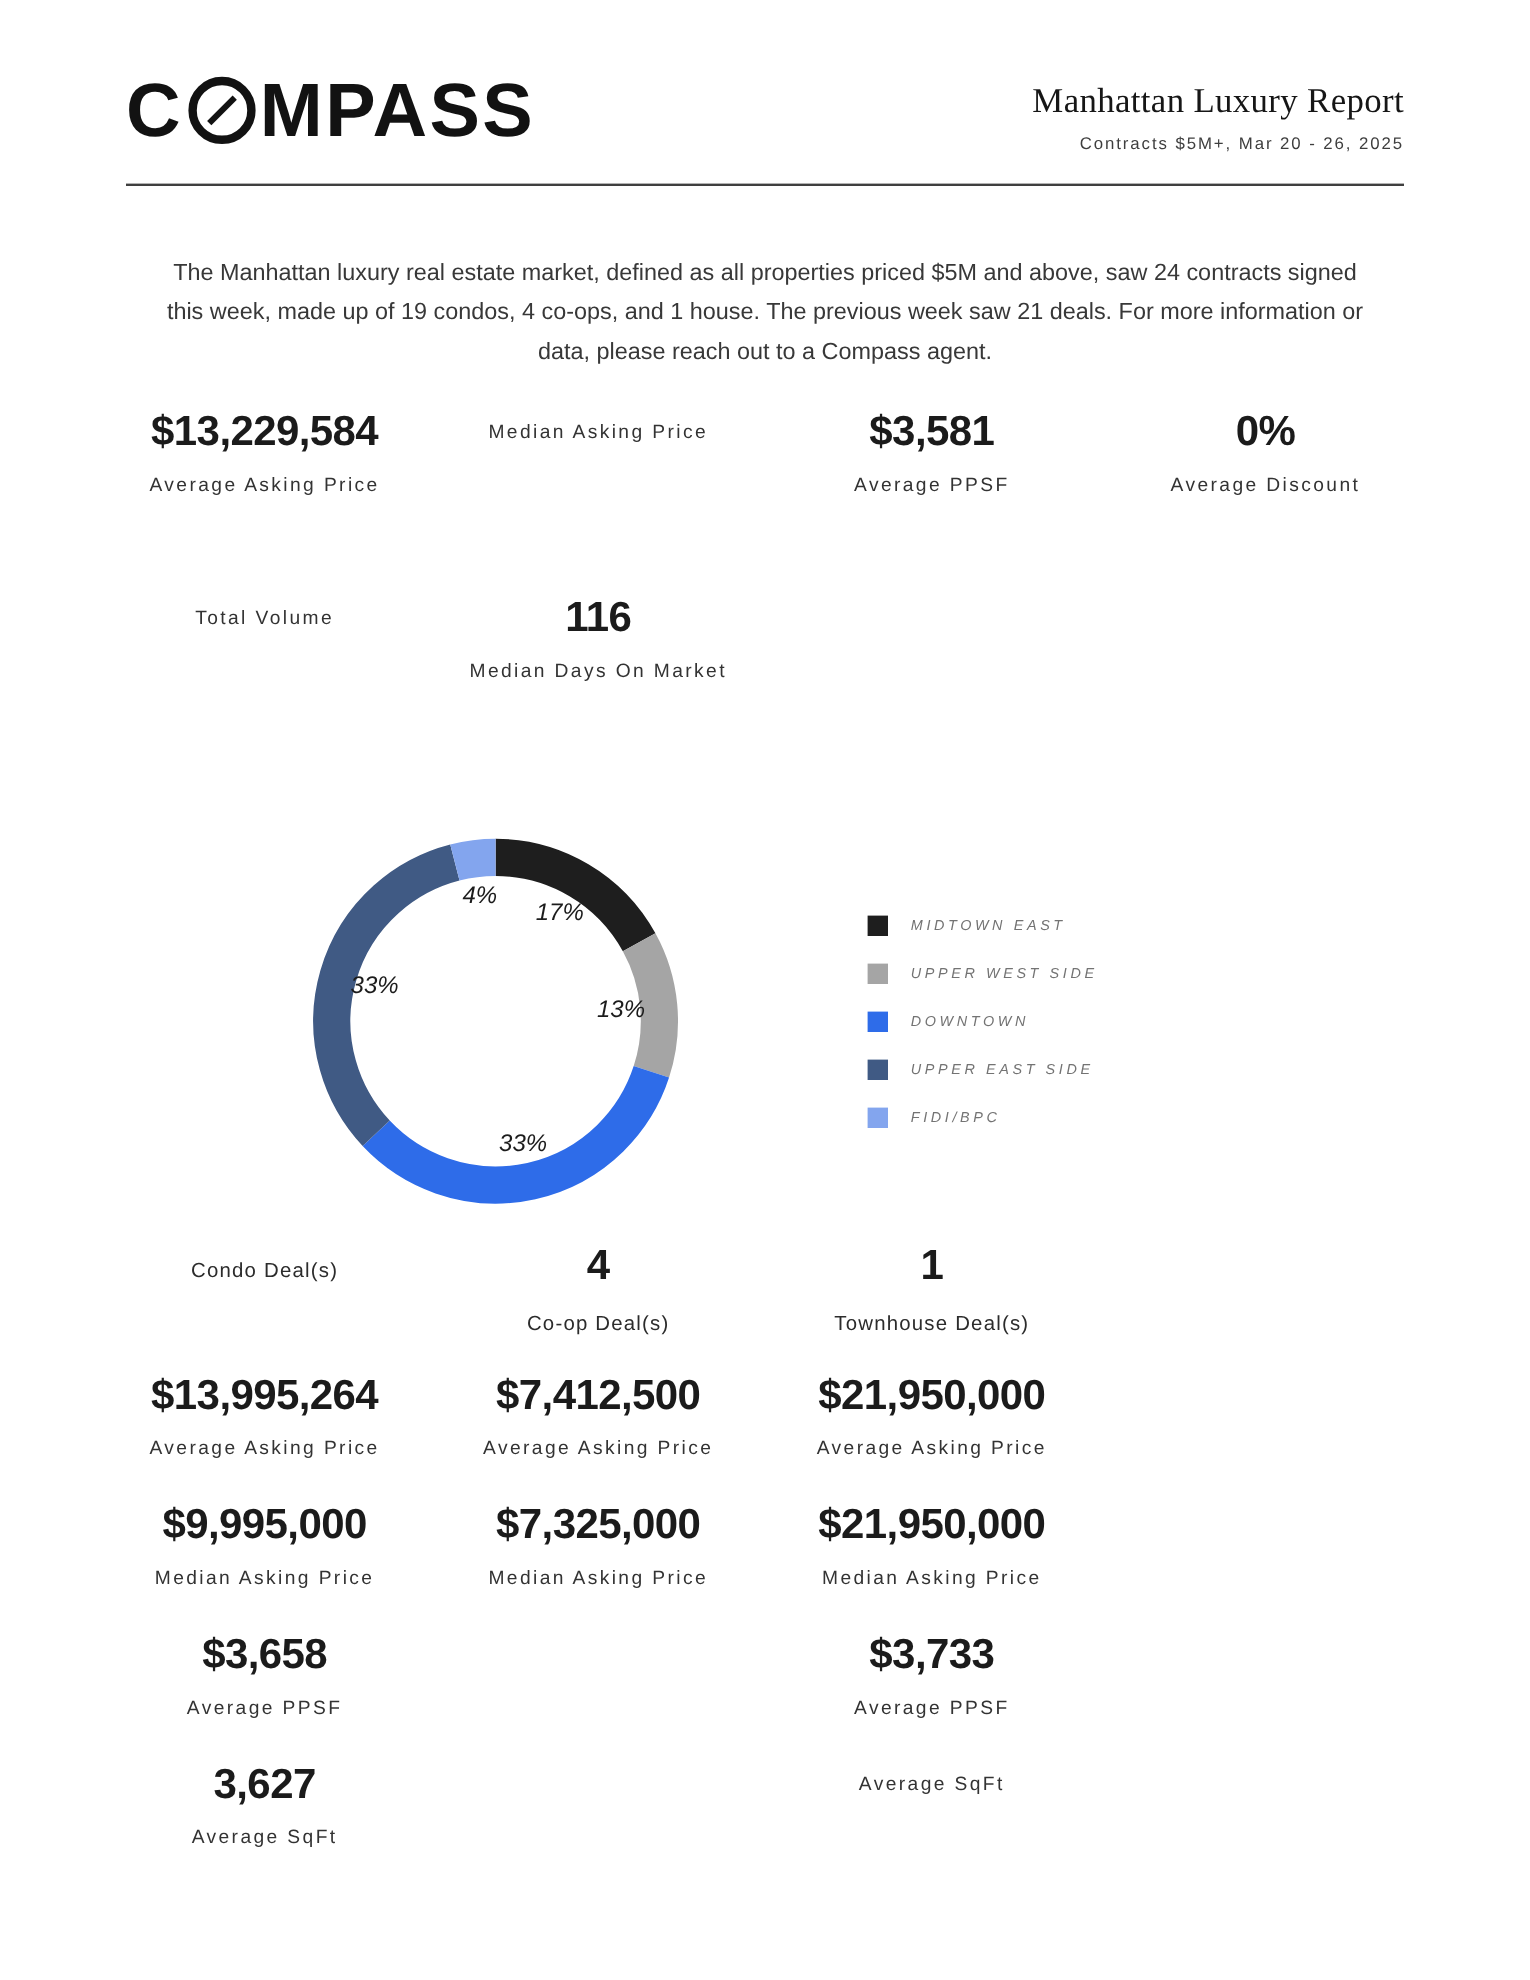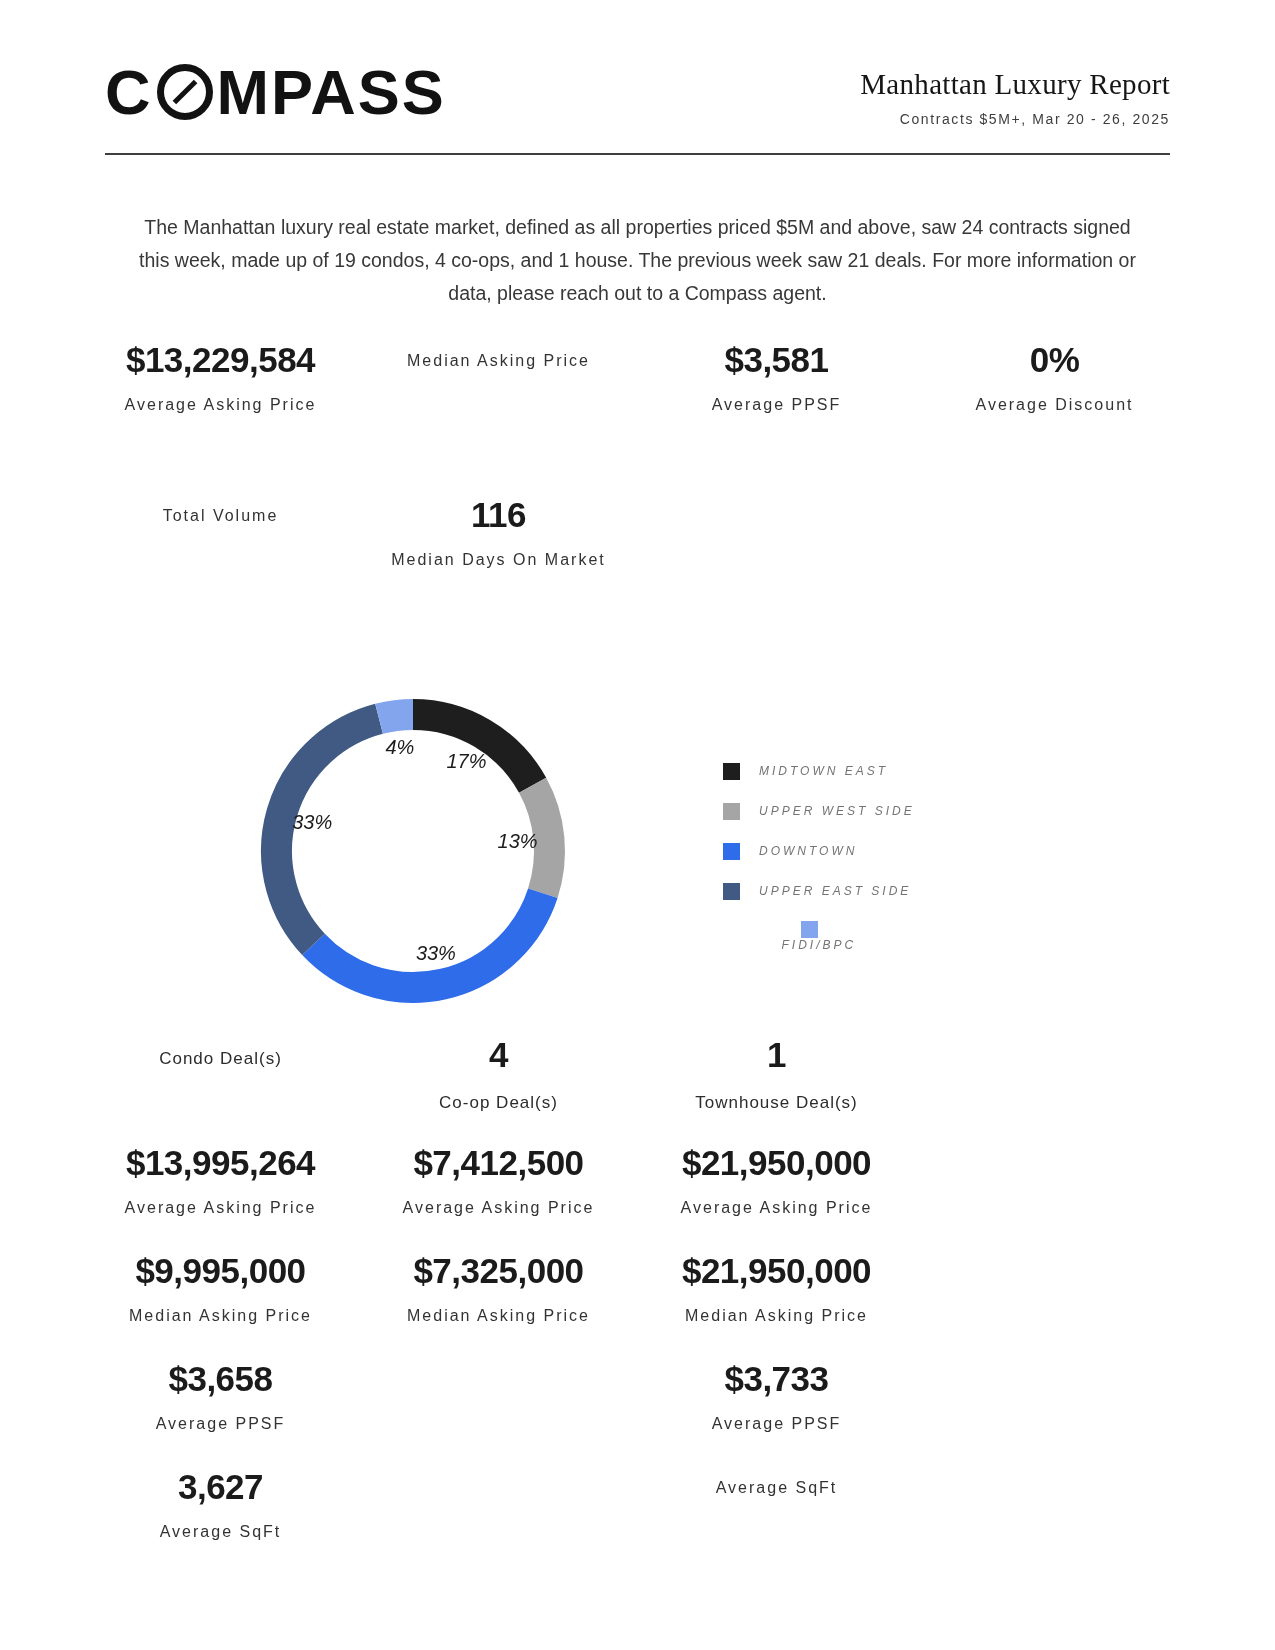--- a/index.html
+++ b/index.html
@@ -34,21 +34,21 @@
                 line-height:44px; color:#1b1b1b; }
   .stat-label { margin-top:14px; font-size:16px; letter-spacing:2px; color:#333333; }
   .deal-label { margin-top:16px; font-size:17px; letter-spacing:1px; color:#2c2c2c; }
   
   .chart-row { display:flex; align-items:center; margin-top:90px;font-style:italic; }
   .donut { width:320px; height:320px; margin-left:148px; flex:none; }
   .pct-label { fill:#1c1c1c; font-size:20px; text-anchor:middle;
                dominant-baseline:central; font-family:"Liberation Sans",sans-serif; }
   .legend { margin-left:150px; }
   .legend-item { display:flex; align-items:center; height:20px; margin-bottom:20px; }
-  .legend-item:last-child { margin-bottom:0;flex-direction:column; }
+  .legend-item:last-child { margin-bottom:0; }
   .legend-swatch { width:17px; height:17px; margin-right:19px; flex:none; background:#ccc; }
   .legend-label { font-size:12px; letter-spacing:3px; color:#737373; }
   
   .deals-grid { margin-top:22px; }
   .deal-col { display:flex; flex-direction:column; }
 </style>
 </head>
 <body>
 
 <div class="page">

